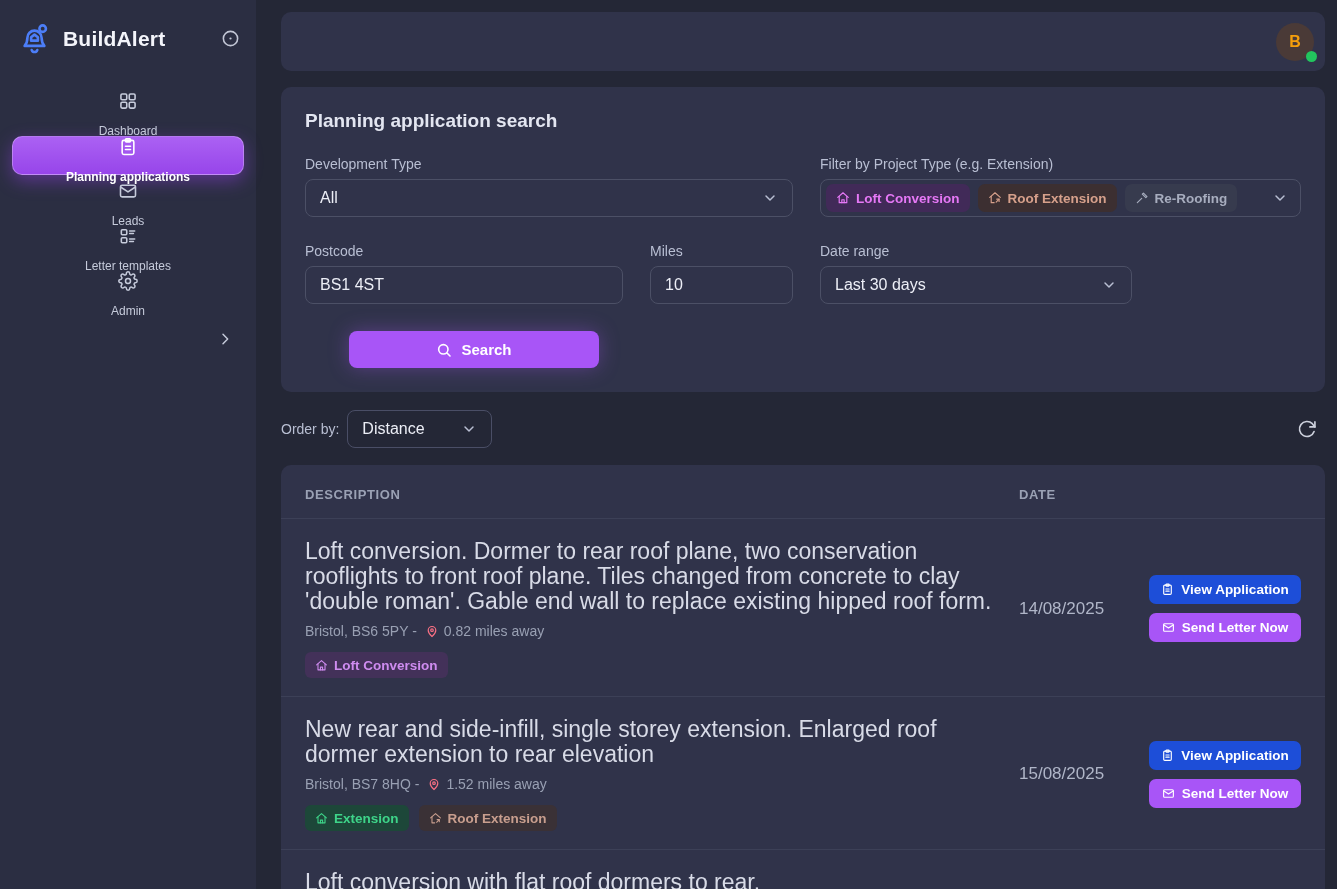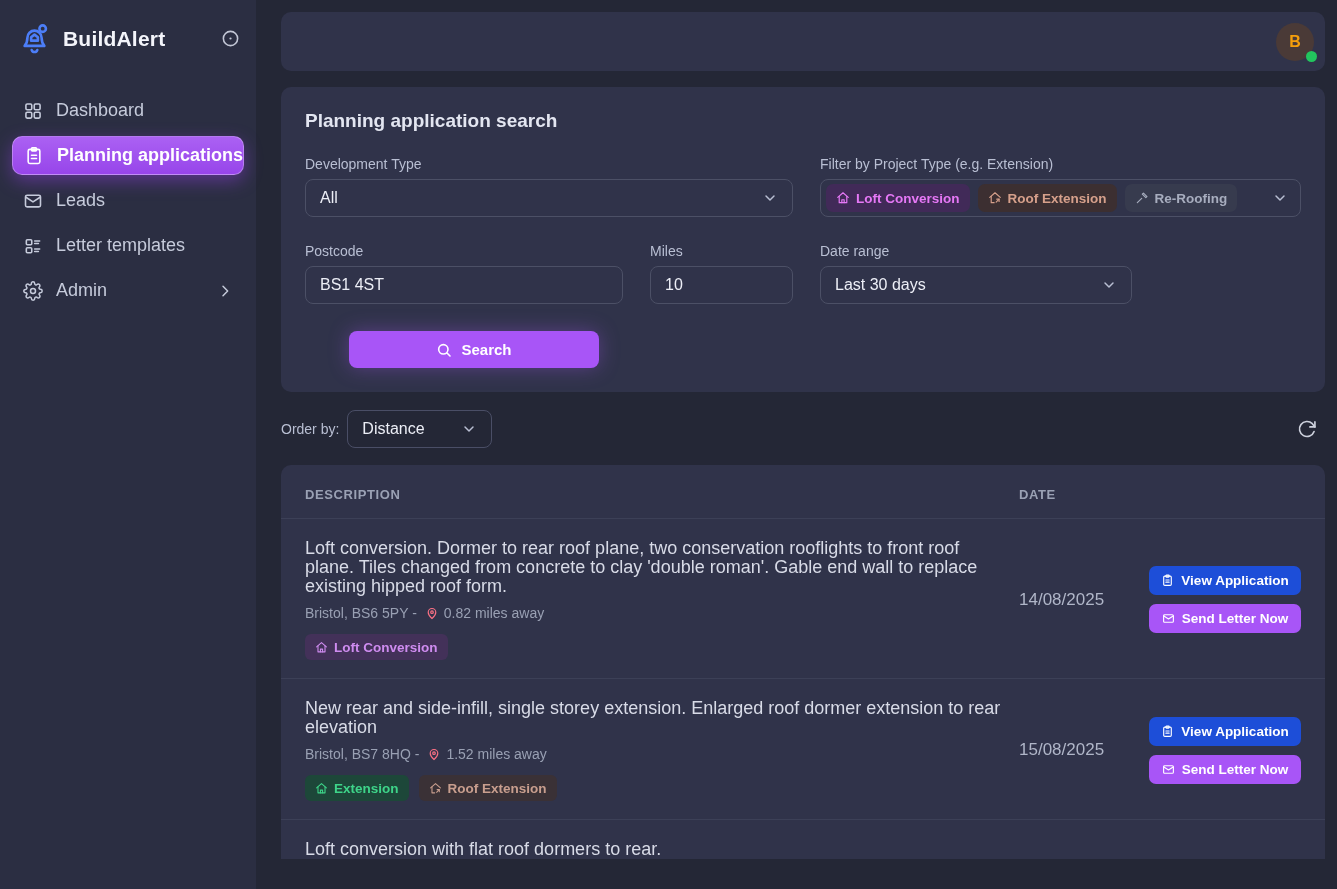--- a/index.html
+++ b/index.html
@@ -16,21 +16,21 @@
     position:fixed; left:0; top:0; bottom:0; width:256px;
     background:#2b2e42;
   }
   .logo-row { display:flex; align-items:center; gap:10px; padding:20px 16px 12px 16px; cursor:pointer; }
   .brand-name { font-size:21px; font-weight:700; color:#f3f4fa; letter-spacing:.2px; }
   .collapse-btn { margin-left:auto; color:#c3c7d6; cursor:pointer; }
   .nav { margin-top:22px; }
   .side-item {
     display:flex; align-items:center; gap:13px;
     height:39px; margin:6px 12px; padding:0 11px;
-    border-radius:10px; color:#c6cbdb; font-size:18px; cursor:pointer;
+    border-radius:10px; color:#c6cbdb; font-size:12px; cursor:pointer;flex-direction:column;
   }
   .side-item .lbl { white-space:nowrap; }
   .side-item.active {
     background:linear-gradient(180deg,#ab61f3 0%, #9745ea 100%);
     border:1px solid rgba(255,255,255,.28);
     box-shadow:0 6px 18px rgba(150,64,232,.45);
     color:#ffffff; font-weight:600;
   }
   .side-item .chev-r { margin-left:auto; }
 
@@ -101,21 +101,21 @@
 
   
   .results { margin-top:17px; background:#30334a; border-radius:10px 10px 0 0; overflow:hidden; }
   .t-head, .t-row {
     display:grid; grid-template-columns:1fr 118px 152px; column-gap:12px;
     padding:0 24px; align-items:center;
   }
   .t-head { padding-top:22px; padding-bottom:16px; border-bottom:1px solid #3c4057; }
   .t-col { font-size:13px; font-weight:700; letter-spacing:.6px; color:#9aa1b4; }
   .t-row { padding-top:20px; padding-bottom:18px; border-bottom:1px solid #3c4057; }
-  .desc { font-size:18px; line-height:19px; color:#d8dbe7; }
+  .desc { font-size:23px; line-height:25px; color:#d8dbe7; }
   .loc-line { margin-top:9px; display:flex; align-items:center; gap:5px; font-size:14px; color:#99a0b3; }
   .loc-line .pin { color:#fb7185; margin-left:3px; }
   .tag-row { margin-top:13px; display:flex; gap:10px; }
   .tag {
     height:26px; padding:0 10px; border-radius:6px;
     display:inline-flex; align-items:center; gap:6px; font-size:13.5px; font-weight:600;
   }
   .tag.purple { background:#433159; color:#cf8cf0; }
   .tag.green  { background:#1d4739; color:#3ed489; }
   .tag.salmon { background:#3a3136; color:#c89e8e; }

